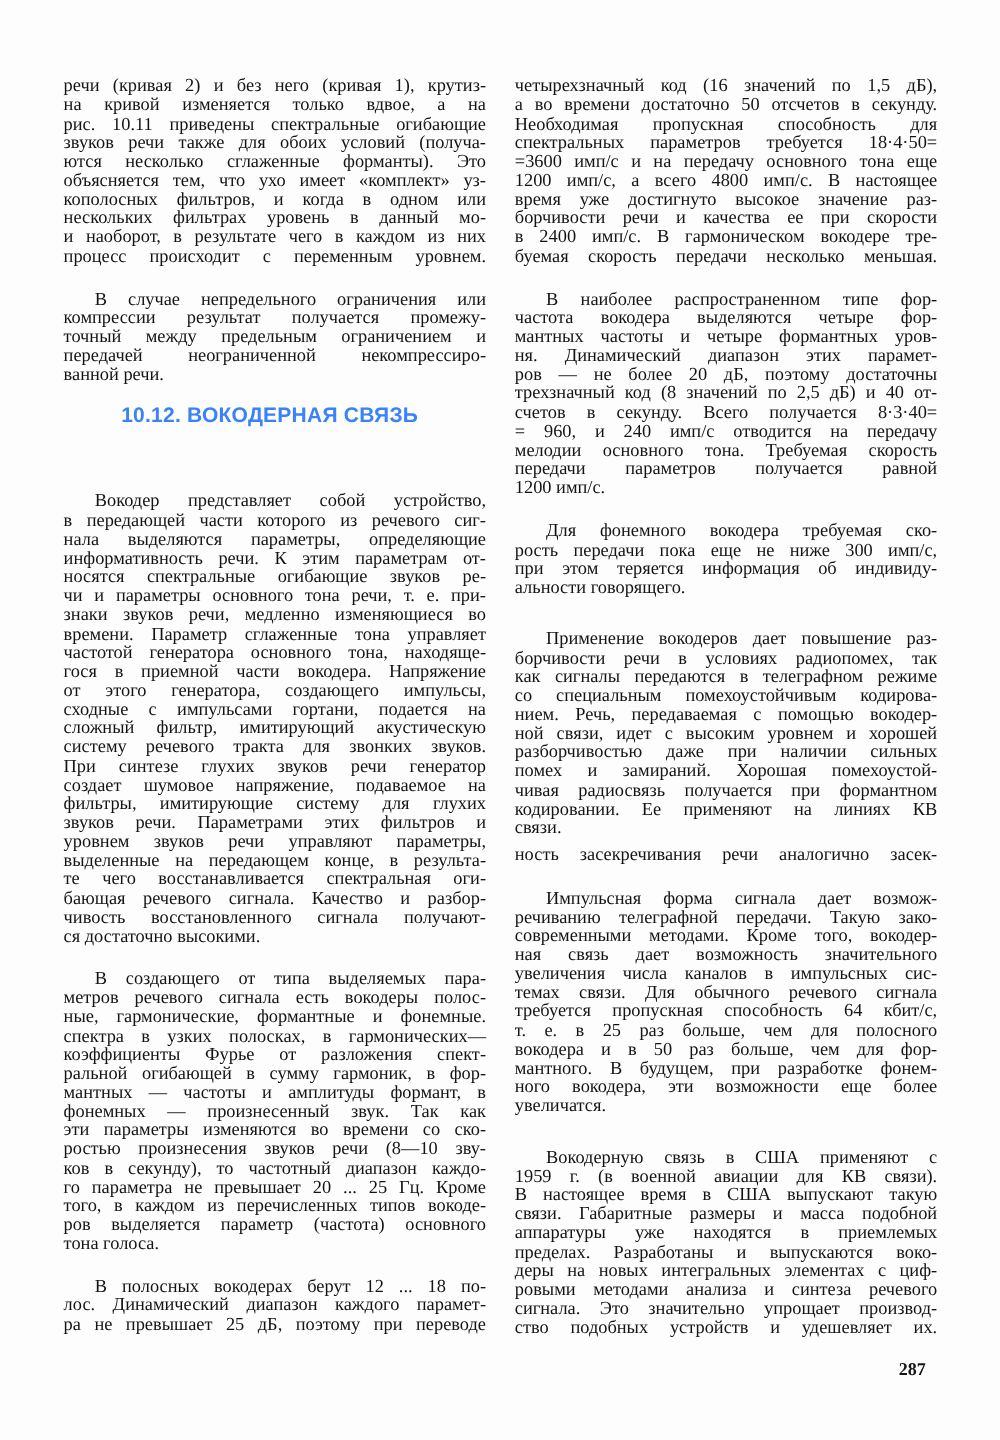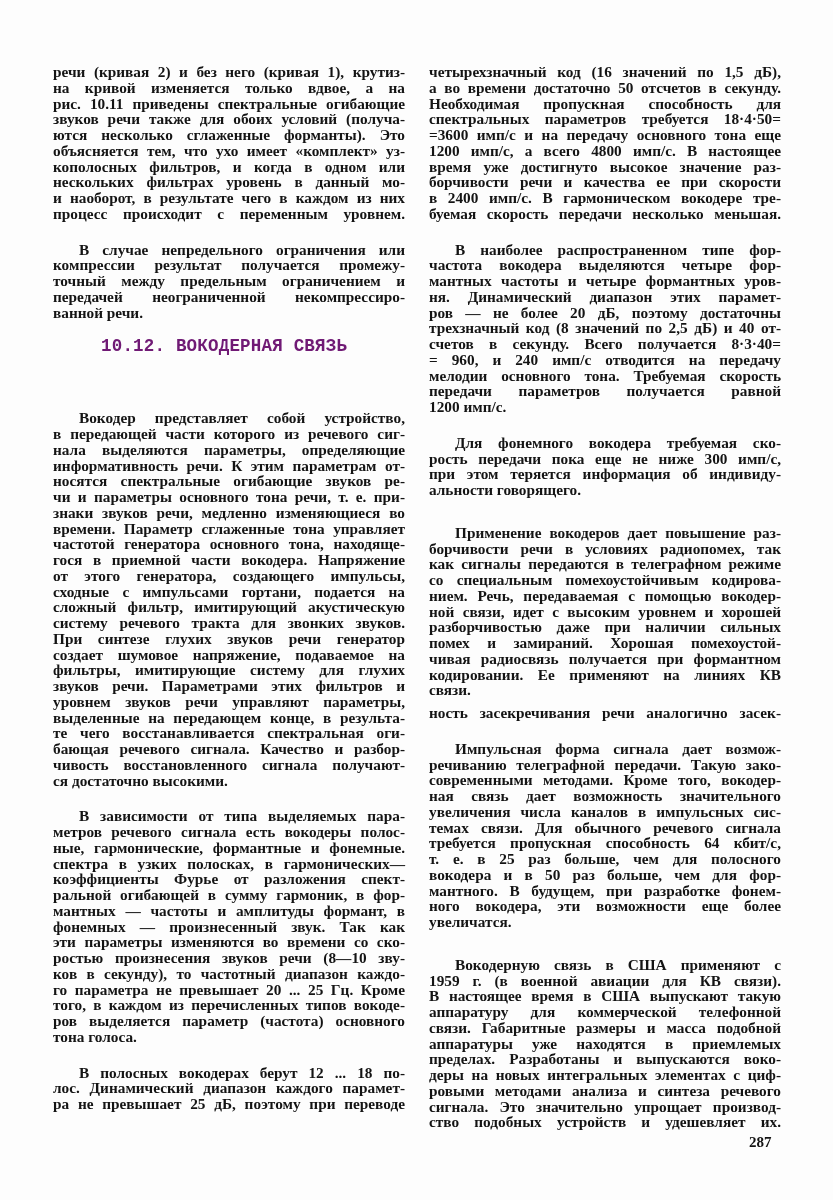--- a/index.html
+++ b/index.html
@@ -5,40 +5,39 @@
   html, body { margin: 0; padding: 0; background: #fdfdfd; }
   body { width: 833px; height: 1200px; position: relative; overflow: hidden; color: #141414; }
   .col {
     position: absolute;
     top: 64px;
     font-family: "Liberation Serif", "DejaVu Serif", serif;
     font-size: 15.3px;
     line-height: 15.75px;
     text-align: justify;
     hyphens: manual;
-    font-weight: bold;
   }
   .col.left { left: 53px; width: 352px; }
   .col.right { left: 429px; width: 352px; }
   .col p { margin: 0; text-indent: 0; }
   .col .ln { display: block; text-align: justify; text-align-last: justify; white-space: nowrap; overflow: visible; }
   .col .ln.last { text-align-last: left; }
   .col .ln.ind { padding-left: 26px; margin-top: 20px; }
   h2.section-title {
     position: absolute;
     top: 336px;
     left: 101px;
     width: 256px;
     margin: 0;
-    font-family: Liberation Mono, monospace;
+    font-family: Liberation Sans, sans-serif;
     font-weight: bold;
     font-size: 17.5px;
     letter-spacing: 0.2px;
     white-space: nowrap;
-    color: #701a75;
+    color: #3b82f6;
   }
   .page-number {
     position: absolute;
     top: 1134px;
     left: 749px;
     font-family: "Liberation Serif", "DejaVu Serif", serif;
     font-size: 15px;
     font-weight: bold;
   }
   .spacer { display:block; height: 7px; }
@@ -88,21 +87,21 @@
       <span class="ln">фильтры, имитирующие систему для глухих</span>
       <span class="ln">звуков речи. Параметрами этих фильтров и</span>
       <span class="ln">уровнем звуков речи управляют параметры,</span>
       <span class="ln">выделенные на передающем конце, в результа-</span>
       <span class="ln">те чего восстанавливается спектральная оги-</span>
       <span class="ln">бающая речевого сигнала. Качество и разбор-</span>
       <span class="ln">чивость восстановленного сигнала получают-</span>
       <span class="ln last">ся достаточно высокими.</span>
     </p>
     <p>
-      <span class="ln ind">В зависимости от типа выделяемых пара-</span>
+      <span class="ln ind">В создающего от типа выделяемых пара-</span>
       <span class="ln">метров речевого сигнала есть вокодеры полос-</span>
       <span class="ln">ные, гармонические, формантные и фонемные.</span>
       <span class="ln">спектра в узких полосках, в гармонических—</span>
       <span class="ln">коэффициенты Фурье от разложения спект-</span>
       <span class="ln">ральной огибающей в сумму гармоник, в фор-</span>
       <span class="ln">мантных — частоты и амплитуды формант, в</span>
       <span class="ln">фонемных — произнесенный звук. Так как</span>
       <span class="ln">эти параметры изменяются во времени со ско-</span>
       <span class="ln">ростью произнесения звуков речи (8—10 зву-</span>
       <span class="ln">ков в секунду), то частотный диапазон каждо-</span>
@@ -180,21 +179,20 @@
       <span class="ln">вокодера и в 50 раз больше, чем для фор-</span>
       <span class="ln">мантного. В будущем, при разработке фонем-</span>
       <span class="ln">ного вокодера, эти возможности еще более</span>
       <span class="ln last">увеличатся.</span>
     </p>
     <span class="spacer"></span>
     <p>
       <span class="ln ind">Вокодерную связь в США применяют с</span>
       <span class="ln">1959 г. (в военной авиации для КВ связи).</span>
       <span class="ln">В настоящее время в США выпускают такую</span>
-      <span class="ln">аппаратуру для коммерческой телефонной</span>
       <span class="ln">связи. Габаритные размеры и масса подобной</span>
       <span class="ln">аппаратуры уже находятся в приемлемых</span>
       <span class="ln">пределах. Разработаны и выпускаются воко-</span>
       <span class="ln">деры на новых интегральных элементах с циф-</span>
       <span class="ln">ровыми методами анализа и синтеза речевого</span>
       <span class="ln">сигнала. Это значительно упрощает производ-</span>
       <span class="ln">ство подобных устройств и удешевляет их.</span>
     </p>
   </div>
 

